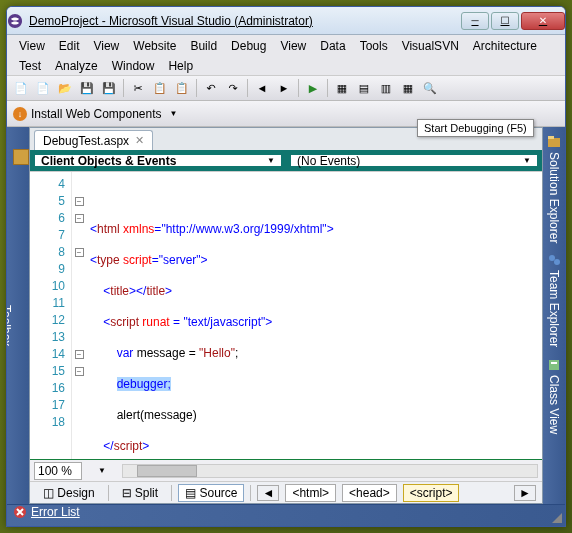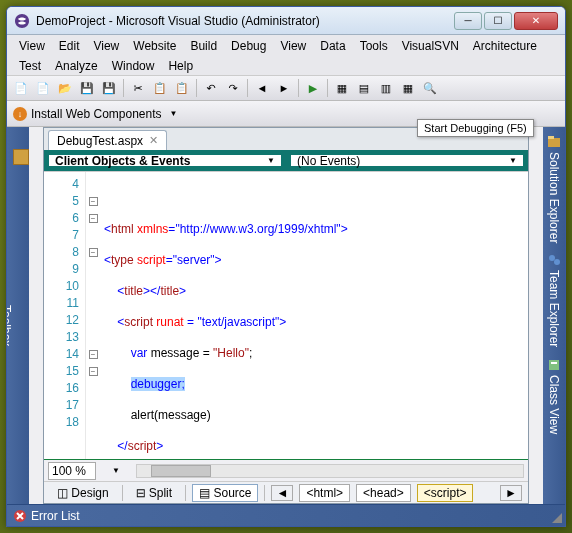--- a/index.html
+++ b/index.html
@@ -1,38 +1,38 @@
 <!DOCTYPE html>
 <html><head>
 <meta charset="utf-8">
 <style>
 * { margin: 0; padding: 0; box-sizing: border-box; font-family: "Segoe UI", Tahoma, sans-serif; font-size: 12px; }
 body { width: 572px; height: 533px; background: linear-gradient(135deg, #6a7a1a 0%, #4a5c14 100%); overflow: hidden; }
 .window { position: absolute; top: 6px; left: 6px; width: 560px; height: 521px; background: #efeff2; border: 1px solid #3a5aa0; border-radius: 6px 6px 0 0; overflow: hidden; box-shadow: 0 0 8px rgba(0,0,0,0.4); }
-.titlebar { height: 28px; background: linear-gradient(#e8f0f8, #d0dff0); display: flex; align-items: center; padding: 0 7px; border-bottom: 1px solid #a0b0c0; }
+.titlebar { height: 28px; background: linear-gradient(#e8f0f8, #d0dff0); display: flex; align-items: center; padding: 0 0; border-bottom: 1px solid #a0b0c0; text-decoration: underline; }
 .titlebar .logo { width: 16px; height: 16px; margin-right: 6px; }
 .titlebar .title { flex: 1; color: #000; font-size: 12px; }
 .winbtns { display: flex; gap: 2px; }
 .winbtn { width: 28px; height: 18px; border-radius: 3px; display: flex; align-items: center; justify-content: center; border: 1px solid #8aa; font-size: 10px; cursor: pointer; }
 .winbtn.min { background: linear-gradient(#e8f0f8, #c8d8e8); }
 .winbtn.max { background: linear-gradient(#e8f0f8, #c8d8e8); }
 .winbtn.close { background: linear-gradient(#e28080, #c04040); color: #fff; width: 44px; border-color: #a03030; }
 .menubar { height: 40px; display: flex; flex-wrap: wrap; align-items: center; padding: 2px 6px; background: #e8e8ec; gap: 2px; }
 .menuitem { padding: 2px 6px; color: #000; cursor: pointer; font-size: 12px; }
 .toolbar { height: 26px; background: linear-gradient(#f4f4f7, #dcdce2); border-top: 1px solid #ccc; border-bottom: 1px solid #bbb; display: flex; align-items: center; padding: 0 4px; gap: 2px; }
 .tbtn { width: 20px; height: 20px; display: flex; align-items: center; justify-content: center; border: 1px solid transparent; cursor: pointer; font-size: 11px; }
 .tsep { width: 1px; height: 18px; background: #bbb; margin: 0 2px; }
 .tbtn.play { color: #2a8a2a; }
 .installbar { height: 26px; background: linear-gradient(#f4f4f7, #dcdce2); border-bottom: 1px solid #bbb; display: flex; align-items: center; padding: 0 6px; gap: 4px; }
 .installbar .icon { width: 14px; height: 14px; border-radius: 50%; background: #e08020; display: flex; align-items: center; justify-content: center; color: #fff; font-size: 9px; font-weight: bold; }
 .installbar .label { flex: 0 0 auto; }
 .content { position: relative; height: calc(100% - 28px - 40px - 26px - 26px - 22px); display: flex; }
 .toolbox { width: 22px; background: linear-gradient(90deg, #4a6aa0, #3a5a90); writing-mode: vertical-rl; text-align: center; color: #fff; font-size: 11px; padding-top: 20px; cursor: pointer; }
 .toolbox .tbicon { writing-mode: horizontal-tb; width: 16px; height: 16px; margin: 2px auto; background: #d0a040; border: 1px solid #a07020; }
-.maincol { flex: 1; display: flex; flex-direction: column; background: #a16207; border: 1px solid #8a9aaa; margin: 0 14px; }
+.maincol { flex: 1; display: flex; flex-direction: column; background: #a16207; border: 1px solid #8a9aaa; margin: 0 0; }
 .tabstrip { height: 22px; background: #e4e8ec; display: flex; align-items: flex-end; padding: 0 4px; }
 .tab { height: 20px; background: #fff; border: 1px solid #a0b0c0; border-bottom: none; border-radius: 3px 3px 0 0; padding: 2px 8px; display: flex; align-items: center; gap: 6px; font-size: 11px; }
 .tab .x { color: #888; cursor: pointer; font-size: 11px; }
 .dropdownbar { height: 22px; display: flex; border-bottom: 1px solid #ccc; }
 .dd { flex: 1; border: 5px solid #0f766e; background: #fff; display: flex; align-items: center; padding: 0 6px; justify-content: space-between; cursor: pointer; font-size: 11px; }
 .dd.left { font-weight: bold; }
 .dd .arrow { font-size: 8px; }
 .editor { flex: 1; display: flex; overflow: hidden; font-family: Consolas, monospace; font-size: 13px; background: #fff; position: relative; }
 .gutter { width: 42px; background: #fff; text-align: right; color: #2b91af; padding: 4px 6px 0 0; border-right: 1px solid #e8e8e8; }
 .gutter .ln { height: 17px; line-height: 17px; }
@@ -53,21 +53,21 @@
 .thumb { position: absolute; left: 14px; top: 0; width: 60px; height: 100%; background: #c8c8c8; border: 1px solid #aaa; }
 .viewbar { height: 22px; border-top: 1px solid #ccc; display: flex; align-items: center; padding: 0 6px; gap: 6px; background: #eef0f4; font-size: 11px; }
 .viewbtn { padding: 1px 6px; border: 1px solid transparent; cursor: pointer; display: flex; align-items: center; gap: 3px; }
 .viewbtn.active { border: 1px solid #8aa8c8; background: #fff; }
 .vsep { width: 1px; height: 16px; background: #bbb; }
 .pathbtn { padding: 1px 6px; border: 1px solid #aaa; background: #fff; cursor: pointer; }
 .pathbtn.sel { background: #fff8d8; border-color: #c8a820; }
 .sidebar { width: 22px; background: linear-gradient(90deg, #4a6aa0, #3a5a90); display: flex; flex-direction: column; align-items: center; padding-top: 4px; gap: 2px; }
 .sbitem { writing-mode: vertical-rl; color: #fff; font-size: 11px; padding: 4px 2px; cursor: pointer; display: flex; align-items: center; gap: 3px; }
 .sbicon { writing-mode: horizontal-tb; width: 14px; height: 14px; }
-.errorlistbar { height: 22px; background: linear-gradient(90deg, #4a6aa0, #3a5a90); border-top: 1px solid #2a4a80; display: flex; align-items: center; padding: 0 6px; color: #fff; font-size: 11px; }
+.errorlistbar { height: 22px; background: linear-gradient(90deg, #4a6aa0, #3a5a90); border-top: 1px solid #2a4a80; display: flex; align-items: flex-start; padding: 0 6px; color: #fff; font-size: 11px; text-decoration: underline; }
 .errorlistbar .icon { width: 14px; height: 14px; margin-right: 4px; }
 .statusbar { height: 22px; background: linear-gradient(#d8dce4, #c4c8d0); border-top: 1px solid #aaa; display: flex; align-items: center; padding: 0 8px; font-size: 11px; color: #222; }
 .statusbar .spacer { flex: 1; }
 .tooltip { position: absolute; top: 112px; left: 410px; background: #fff; border: 1px solid #888; padding: 2px 6px; font-size: 11px; box-shadow: 1px 1px 3px rgba(0,0,0,0.3); z-index: 100; }
 .resize { position: absolute; right: 3px; bottom: 3px; width: 12px; height: 12px; }
 .resize::before { content: ""; position: absolute; right: 0; bottom: 0; border-style: solid; border-width: 0 0 10px 10px; border-color: transparent transparent #888 transparent; }
 </style>
 </head>
 <body>
 

